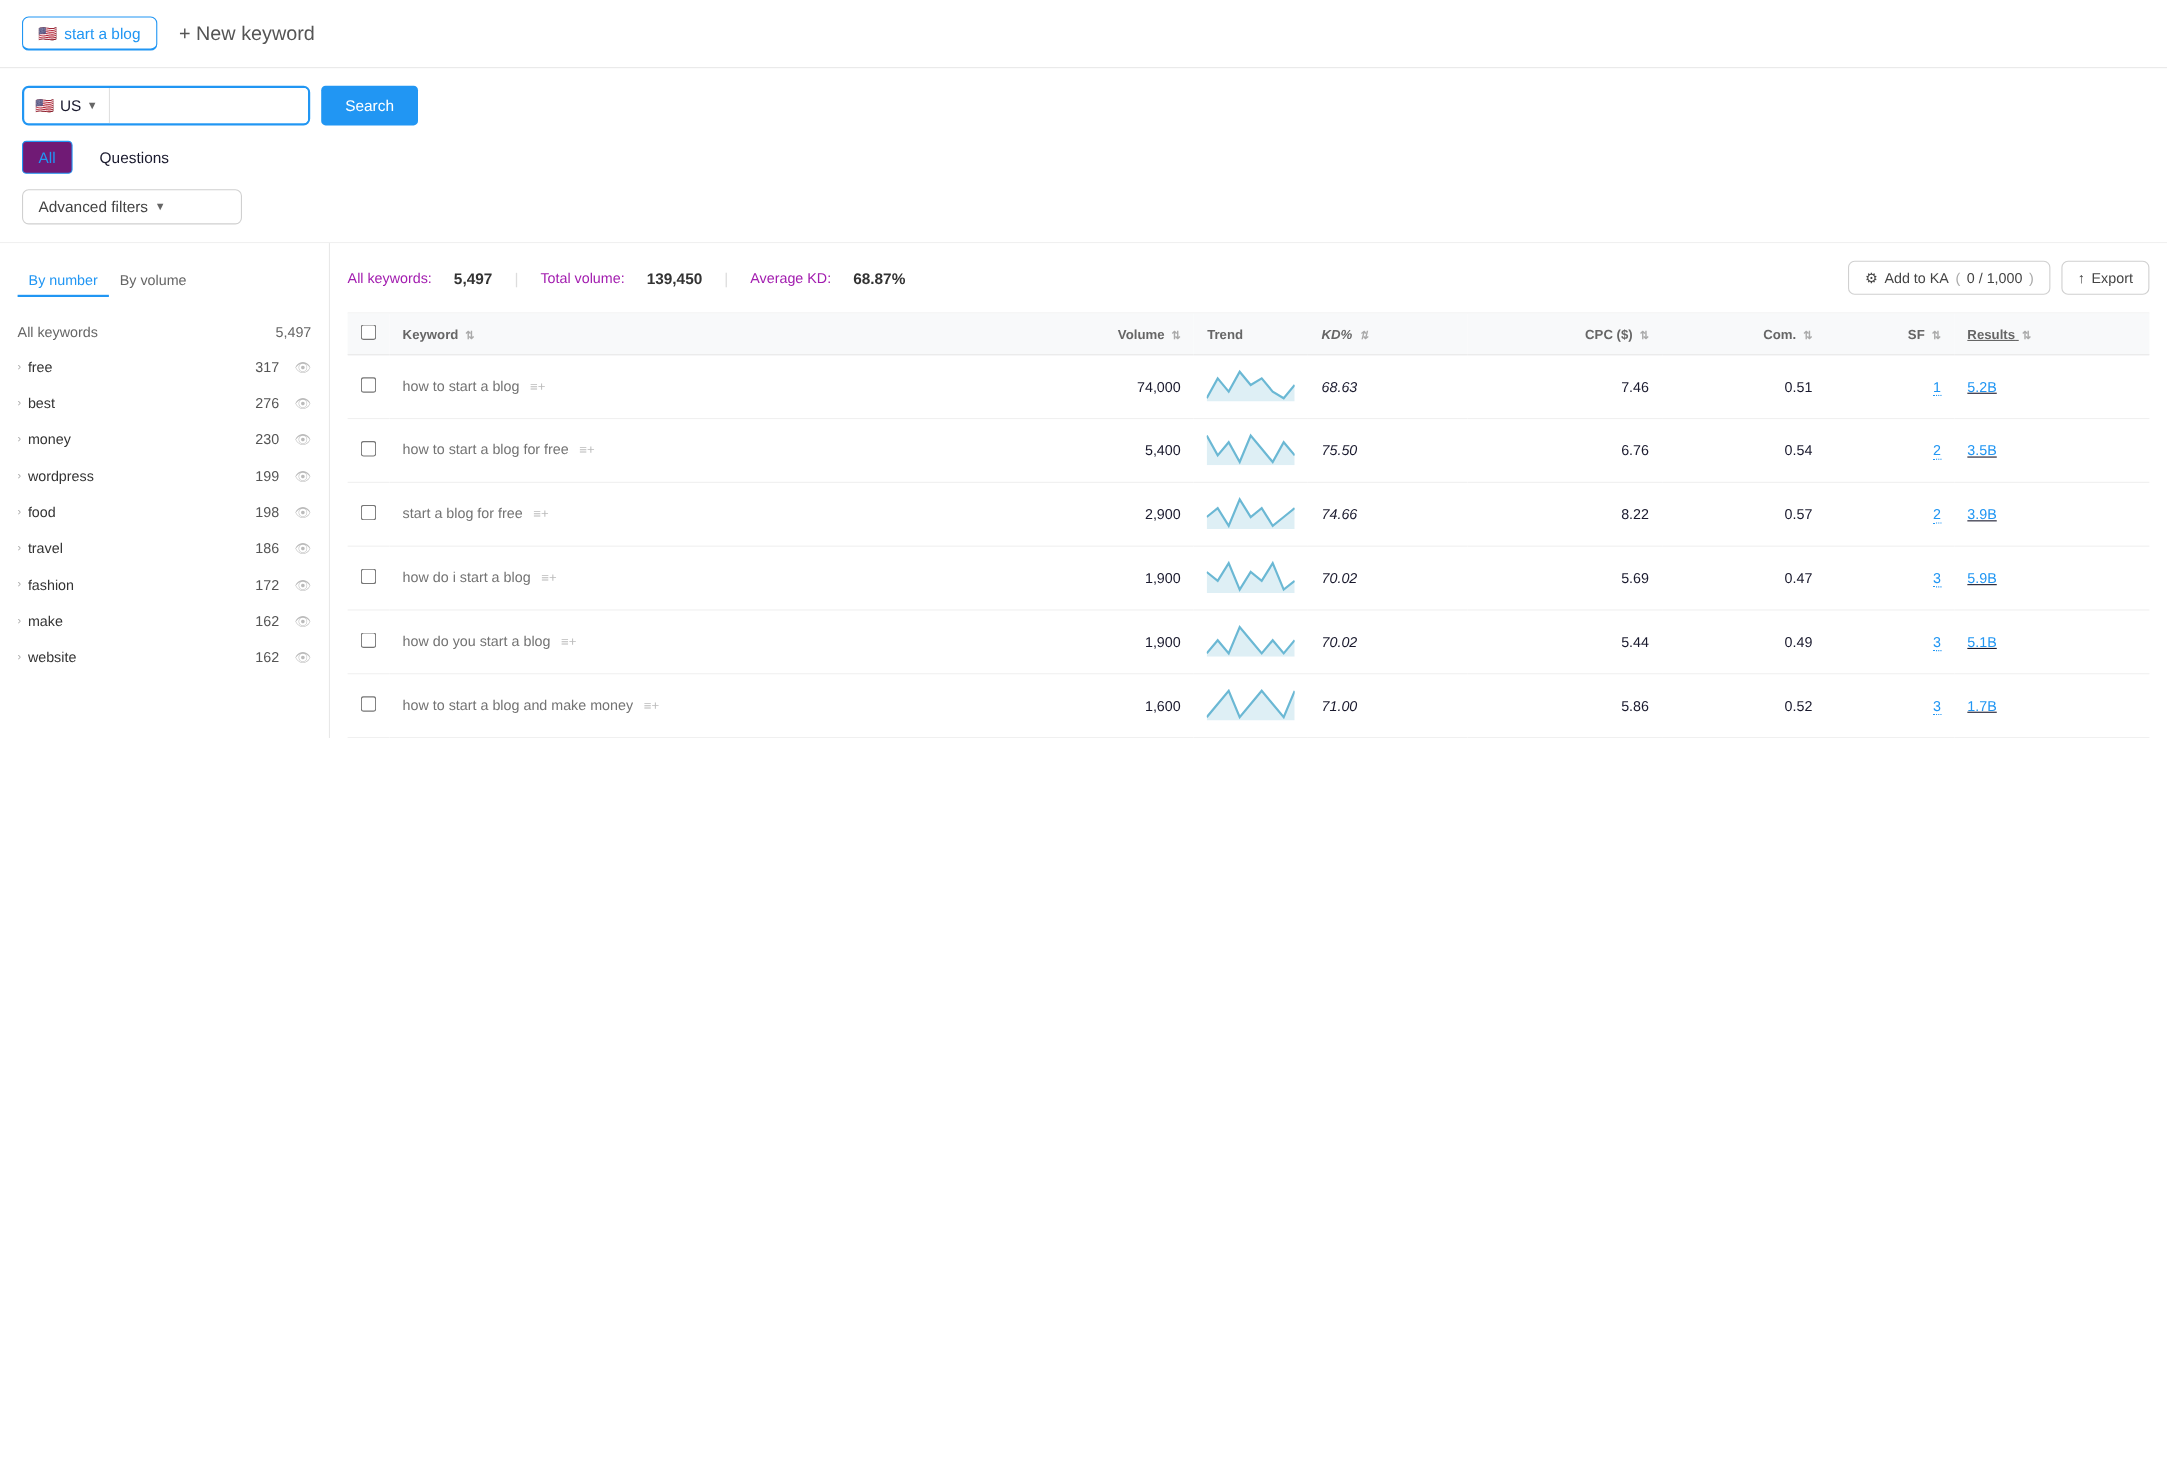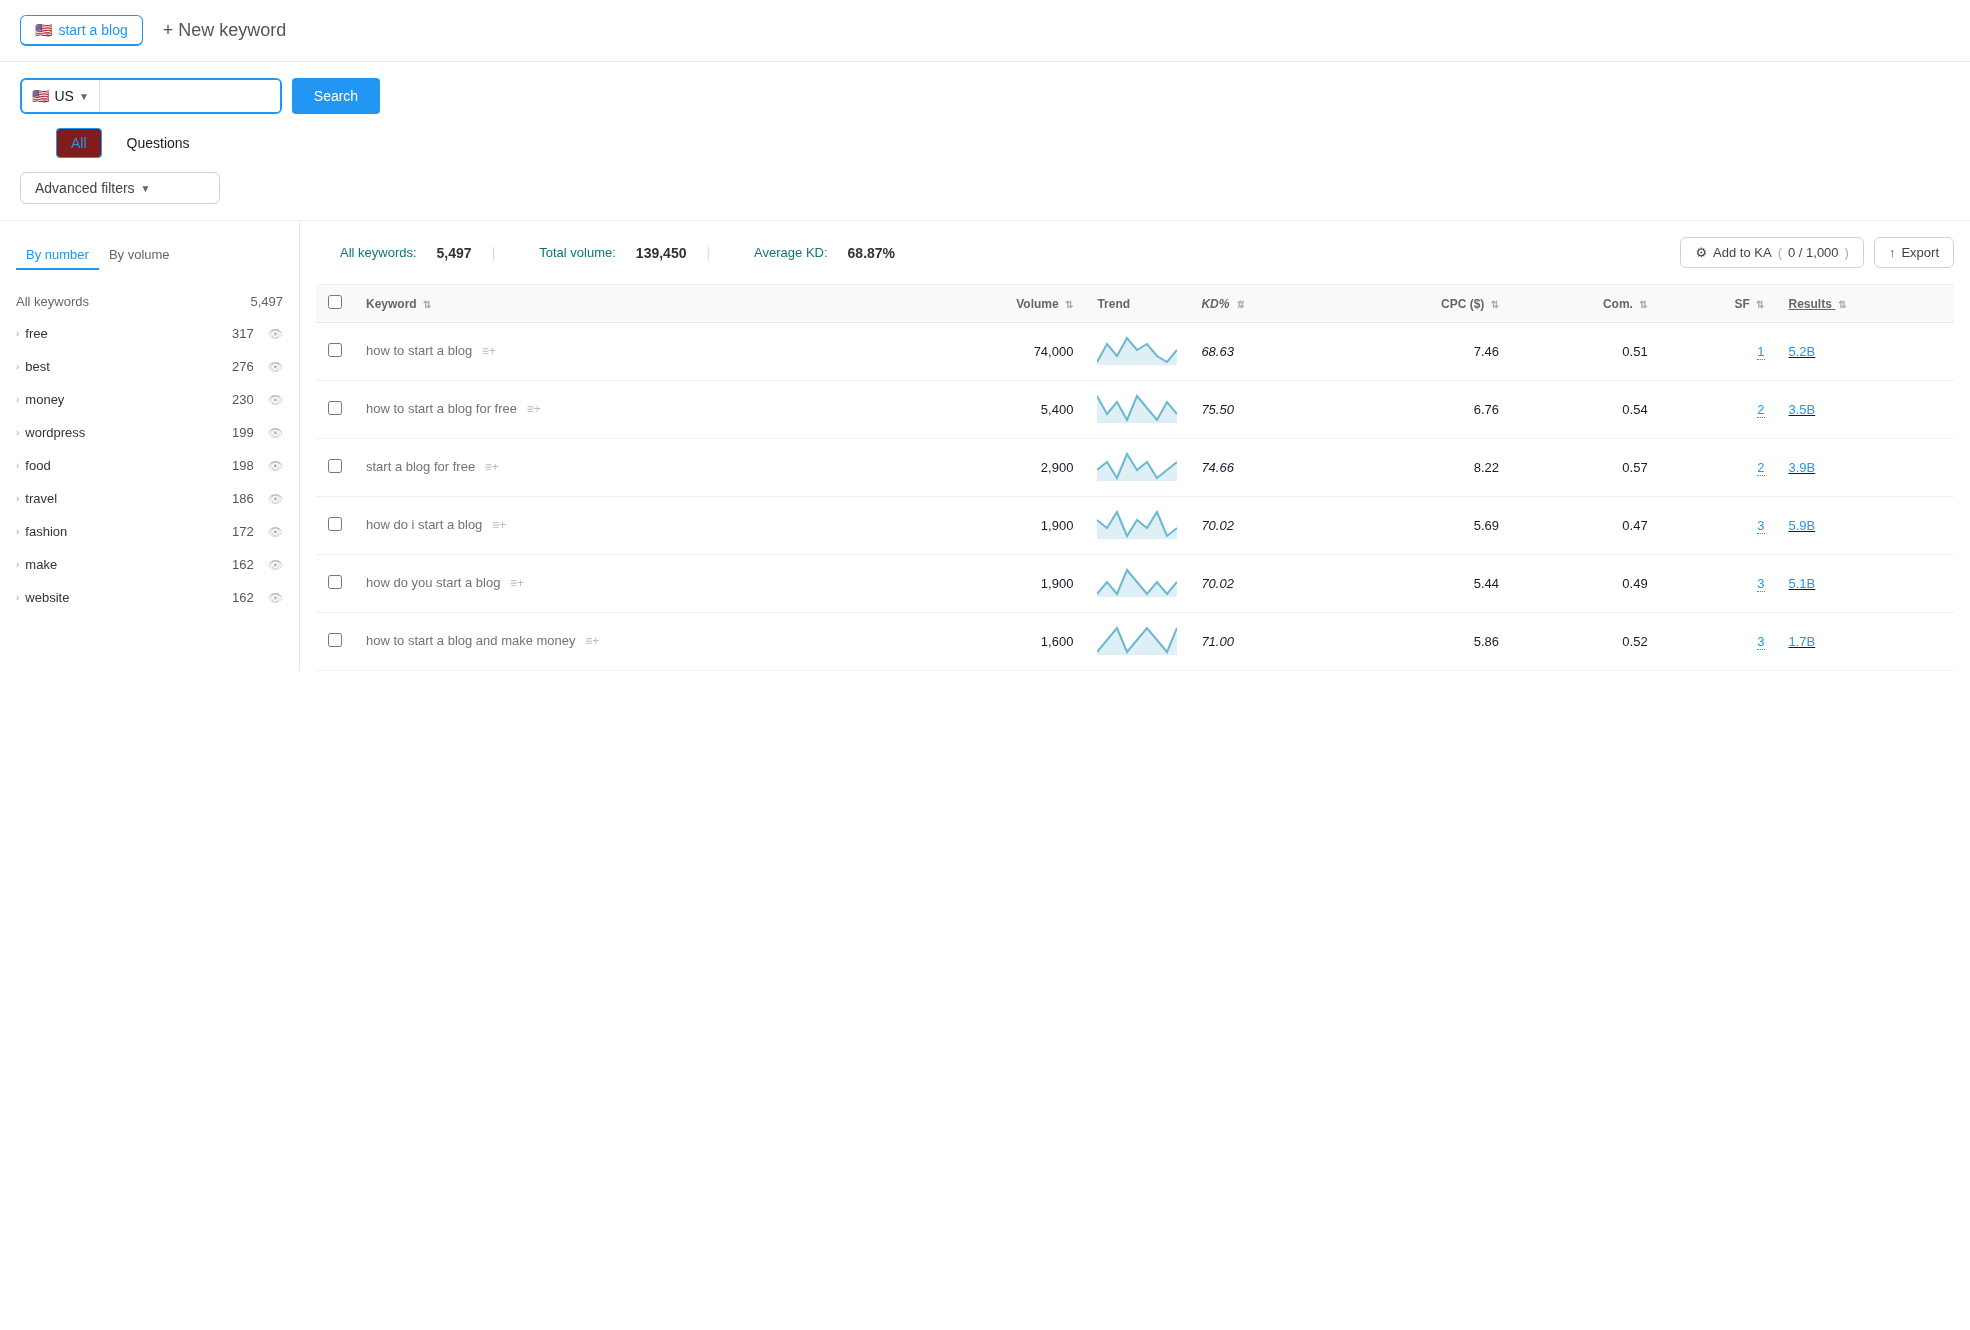--- a/index.html
+++ b/index.html
@@ -18,42 +18,42 @@
     .chevron { font-size: 10px; color: #666; }
     .search-btn { background: #2196f3; color: #fff; border: none; padding: 10px 22px; font-size: 14px; cursor: pointer; border-radius: 4px; font-weight: 500; }
 
     .match-tabs { display: flex; border: 1px solid #e0e0e0; border-radius: 6px; overflow: hidden; }
     .match-tab { padding: 8px 18px; cursor: pointer; font-size: 14px; border-right: 1px solid #e0e0e0; background: #fff; }
     .match-tab:last-child { border-right: none; }
     .match-tab.active { background: #f0f7ff; color: #2196f3; font-weight: 500; }
 
     .filter-row { display: flex; align-items: center; gap: 10px; }
     .filter-tab { padding: 6px 14px; cursor: pointer; font-size: 14px; border-radius: 4px; border: 1px solid transparent; }
-    .filter-tab.active { border-color: #2196f3; color: #2196f3; background: #7f1d1d; margin-left: 36px; }
+    .filter-tab.active { border-color: #2196f3; color: #2196f3; background: #701a75; }
     .advanced-filters { display: flex; align-items: center; gap: 6px; padding: 7px 14px; border: 1px solid #d0d0d0; border-radius: 6px; cursor: pointer; font-size: 14px; color: #444; background: #fff; }
 
     .main-content { display: flex; gap: 0; }
 
     .sidebar { width: 300px; min-width: 300px; border-right: 1px solid #e8e8e8; padding: 20px 0; }
     .sidebar-tabs { display: flex; gap: 0; padding: 0 16px; margin-bottom: 16px; }
     .sidebar-tab { padding: 6px 10px; font-size: 13px; cursor: pointer; color: #666; border-bottom: 2px solid transparent; }
     .sidebar-tab.active { color: #2196f3; border-bottom-color: #2196f3; font-weight: 500; }
 
     .sidebar-header { padding: 8px 16px; display: flex; justify-content: space-between; font-size: 13px; color: #666; }
     .sidebar-list { list-style: none; }
     .sidebar-list-item { display: flex; align-items: center; padding: 9px 16px; gap: 6px; cursor: pointer; }
     .sidebar-chevron { font-size: 10px; color: #aaa; }
     .sidebar-label { flex: 1; font-size: 13px; color: #333; }
     .sidebar-count { font-size: 13px; color: #555; margin-right: 8px; }
     .eye-icon { color: #bbb; font-size: 12px; }
     .sidebar-scroll { max-height: 600px; overflow-y: auto; }
 
     .table-area { flex: 1; padding: 0 16px; }
     .table-stats { display: flex; align-items: center; padding: 16px 0; gap: 20px; border-bottom: 1px solid #f0f0f0; }
-    .stat-label { color: #0f766e; font-size: 13px; margin-left: 24px; }
+    .stat-label { color: #a21caf; font-size: 13px; }
     .stat-value { font-weight: 700; color: #333; }
     .stat-divider { color: #ddd; }
     .table-actions { margin-left: auto; display: flex; gap: 10px; }
     .add-to-ka-btn { display: flex; align-items: center; gap: 6px; padding: 7px 14px; border: 1px solid #d0d0d0; border-radius: 6px; cursor: pointer; font-size: 13px; background: #fff; color: #444; }
     .export-btn { display: flex; align-items: center; gap: 6px; padding: 7px 14px; border: 1px solid #d0d0d0; border-radius: 6px; cursor: pointer; font-size: 13px; background: #fff; color: #444; }
 
     table { width: 100%; border-collapse: collapse; }
     thead tr { background: #f8f9fa; }
     th { padding: 10px 12px; text-align: left; font-size: 12px; font-weight: 600; color: #666; border-bottom: 1px solid #e8e8e8; white-space: nowrap; }
     td { padding: 12px 12px; font-size: 13px; border-bottom: 1px solid #f0f0f0; vertical-align: middle; }

